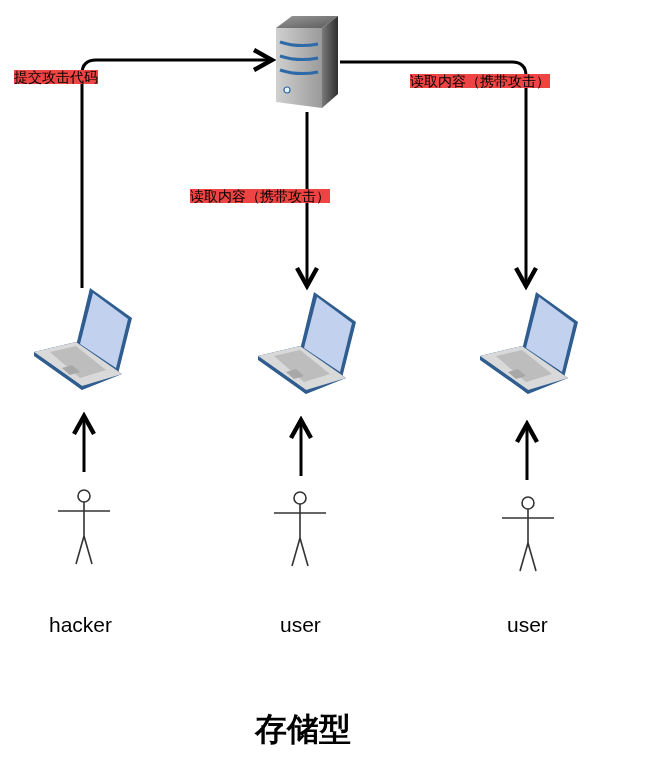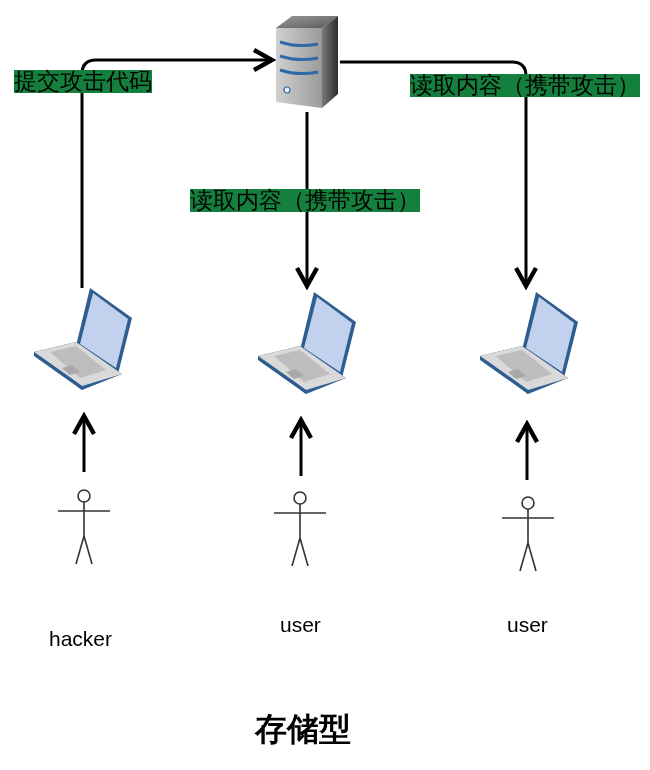--- a/index.html
+++ b/index.html
@@ -1,19 +1,19 @@
 <!DOCTYPE html>
 <html><head>
 <meta charset="utf-8">
 <style>
   html, body { margin: 0; padding: 0; background: #ffffff; }
   body { width: 650px; height: 770px; position: relative; overflow: hidden;
          font-family: "DejaVu Sans", "Liberation Sans", sans-serif; color: #000; }
   svg.canvas { position: absolute; left: 0; top: 0; }
-  .label { position: absolute; font-size: 23px; white-space: nowrap; line-height: 1; background: #15803d; }
+  .label { position: absolute; font-size: 14px; white-space: nowrap; line-height: 1; background: #ef4444; }
   .actor-label { position: absolute; font-size: 21px; white-space: nowrap; line-height: 1; font-family: "Liberation Sans", sans-serif; }
   .title { position: absolute; font-size: 32px; white-space: nowrap; line-height: 1; font-weight: bold; }
 </style>
 </head>
 <body>
 
 <svg class="canvas" width="650" height="770" viewBox="0 0 650 770">
   <defs>
     <marker id="arrow" viewBox="0 0 12 12" refX="10" refY="6" markerWidth="8" markerHeight="8" orient="auto">
       <path d="M1,1 L10,6 L1,11" fill="none" stroke="#000" stroke-width="2.2" stroke-linejoin="miter"></path>
@@ -85,17 +85,17 @@
     </g>
   <g transform="translate(528,497)">
       <use href="#actor"></use>
     </g>
 </svg>
 
 <div class="label" style="left:14px; top:70px;">提交攻击代码</div>
 <div class="label" style="left:190px; top:189px;">读取内容（携带攻击）</div>
 <div class="label" style="left:410px; top:74px;">读取内容（携带攻击）</div>
 
-<div class="actor-label" style="left:49px; top:614px;margin-top:14px;">hacker</div>
+<div class="actor-label" style="left:49px; top:614px;">hacker</div>
 <div class="actor-label" style="left:280px; top:614px;">user</div>
 <div class="actor-label" style="left:507px; top:614px;">user</div>
 
 <div class="title" style="left:255px; top:713px;">存储型</div>
 
 </body></html>

